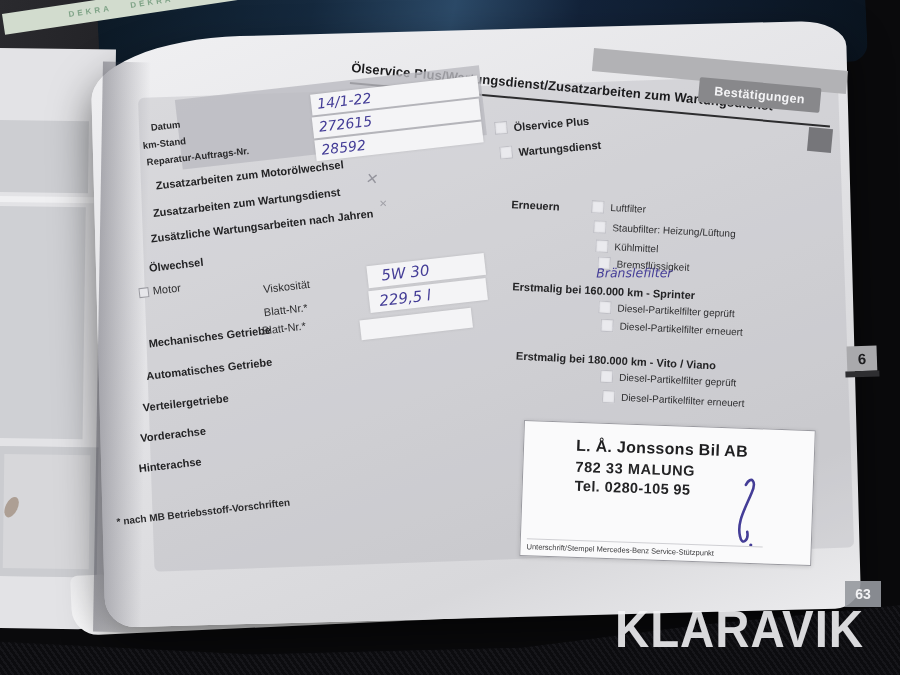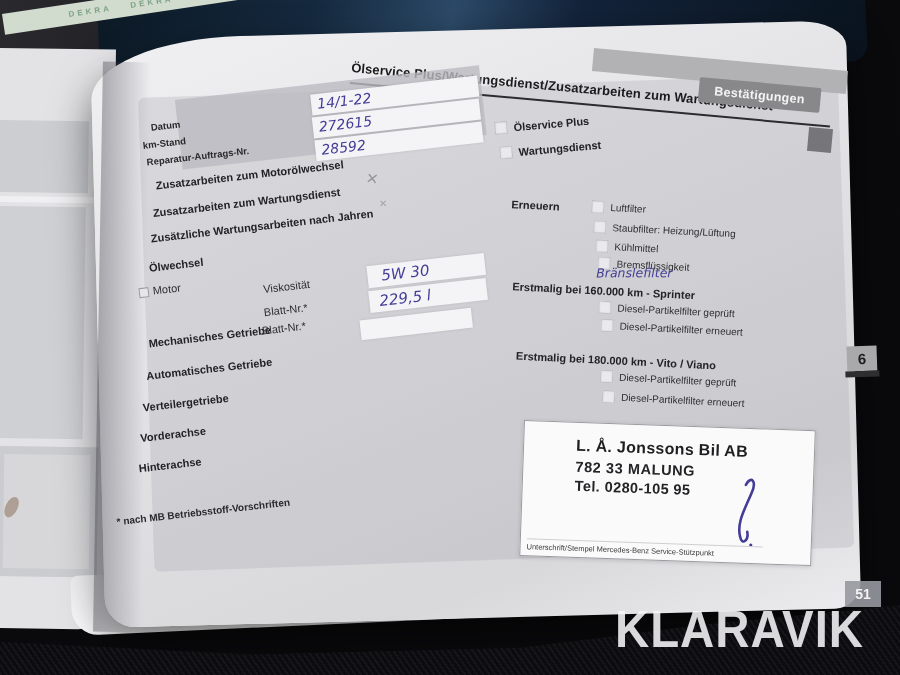--- a/index.html
+++ b/index.html
@@ -232,14 +232,14 @@
     <div class="stamp-caption">Unterschrift/Stempel Mercedes-Benz Service-Stützpunkt</div>
   </div>
 </div>
 
 <div class="abs tab6">
   <div class="digit">6</div>
   <div class="bar"></div>
 </div>
 
 <div class="abs seat"></div>
-<div class="abs badge51">51</div>
+<div class="abs badge51">63</div>
 <div class="abs watermark">KLARAVIK</div>
 
 </body></html>

